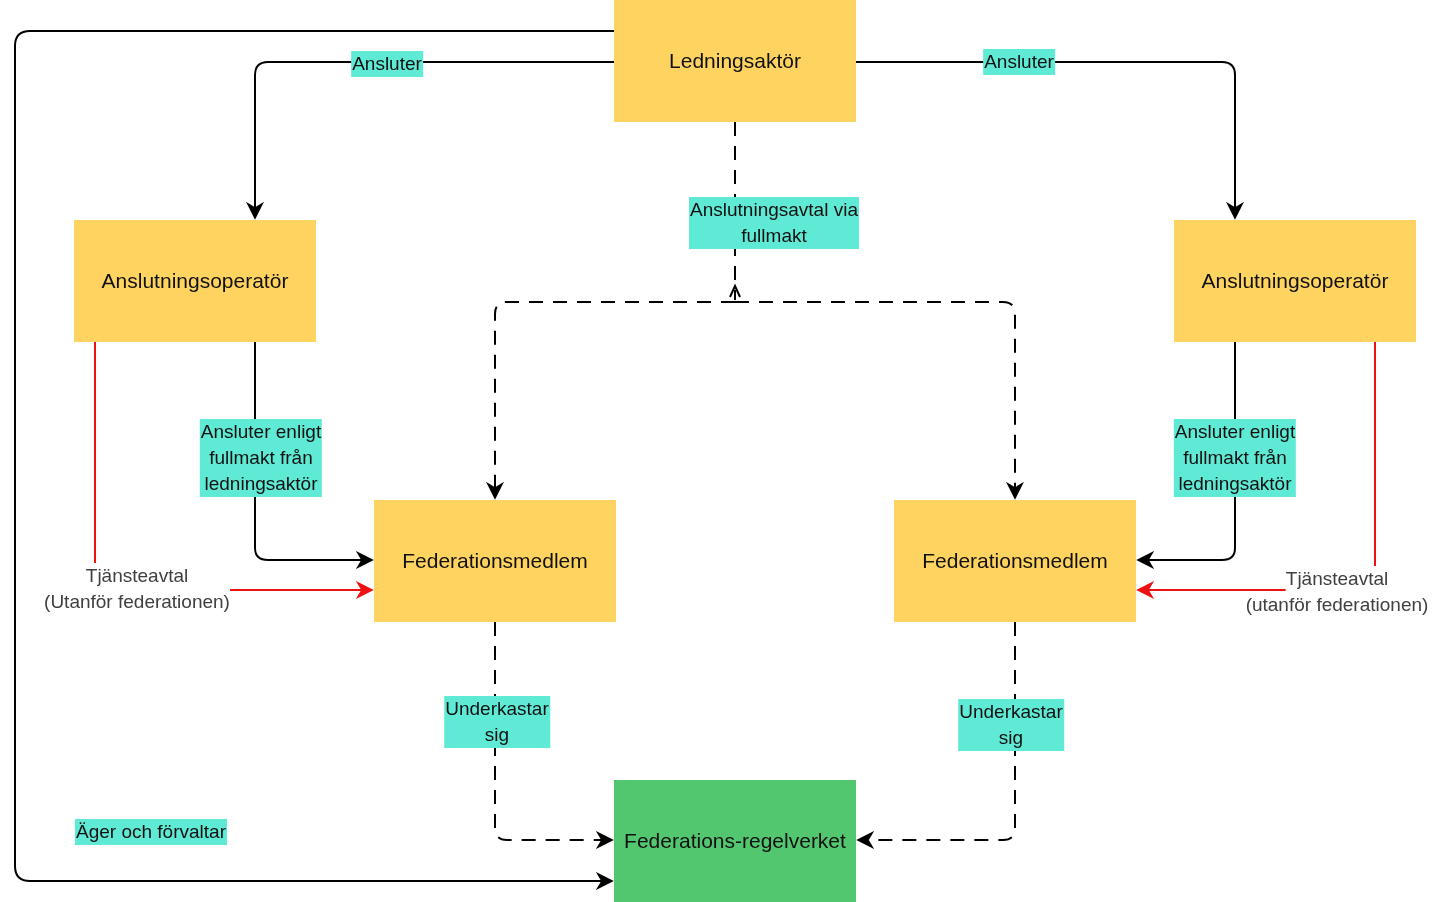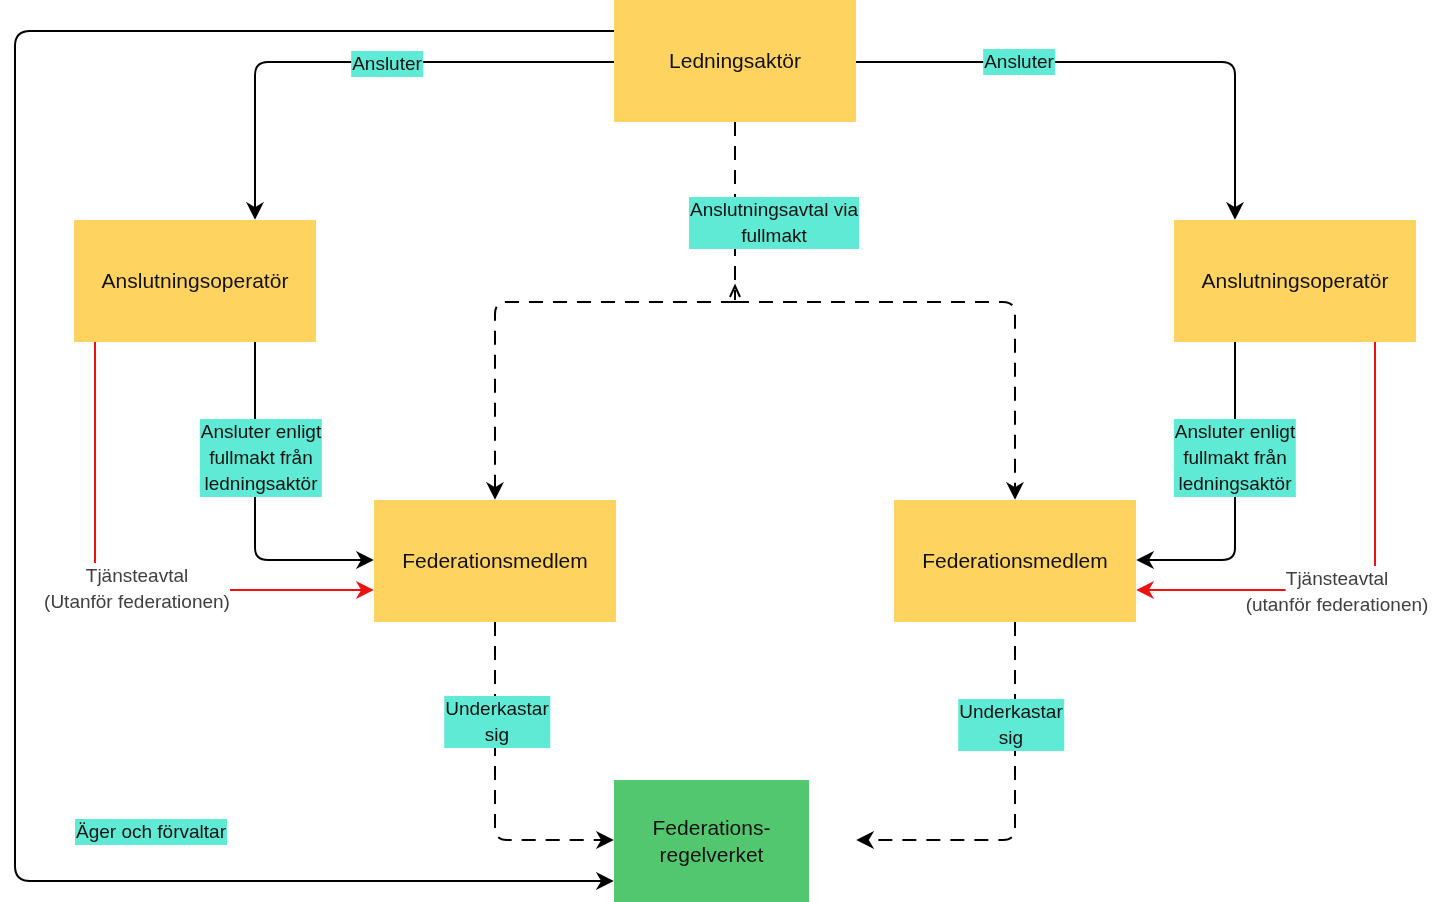--- a/index.html
+++ b/index.html
@@ -60,21 +60,21 @@
 </div>
 <div class="node yellow" style="left:1174px;top:220px;width:242px;height:122px;">
   <span>Anslutningsoperatör</span>
 </div>
 <div class="node yellow" style="left:374px;top:500px;width:242px;height:122px;">
   <span>Federationsmedlem</span>
 </div>
 <div class="node yellow" style="left:894px;top:500px;width:242px;height:122px;">
   <span>Federationsmedlem</span>
 </div>
-<div class="node green" style="left:614px;top:780px;width:195px;height:122px;flex-direction:column;text-align:right;">
+<div class="node green" style="left:614px;top:780px;width:242px;height:122px;flex-direction:row;text-align:right;">
   <span>Federations-</span>
   <span>regelverket</span>
 </div>
 
 <div class="lbl" style="left:387px;top:64px;">Ansluter</div>
 <div class="lbl" style="left:1019px;top:62px;">Ansluter</div>
 
 <div class="lbl" style="left:737px;top:223px;margin-left:37px;">
   <div>Anslutningsavtal via</div>
   <div>fullmakt</div>

